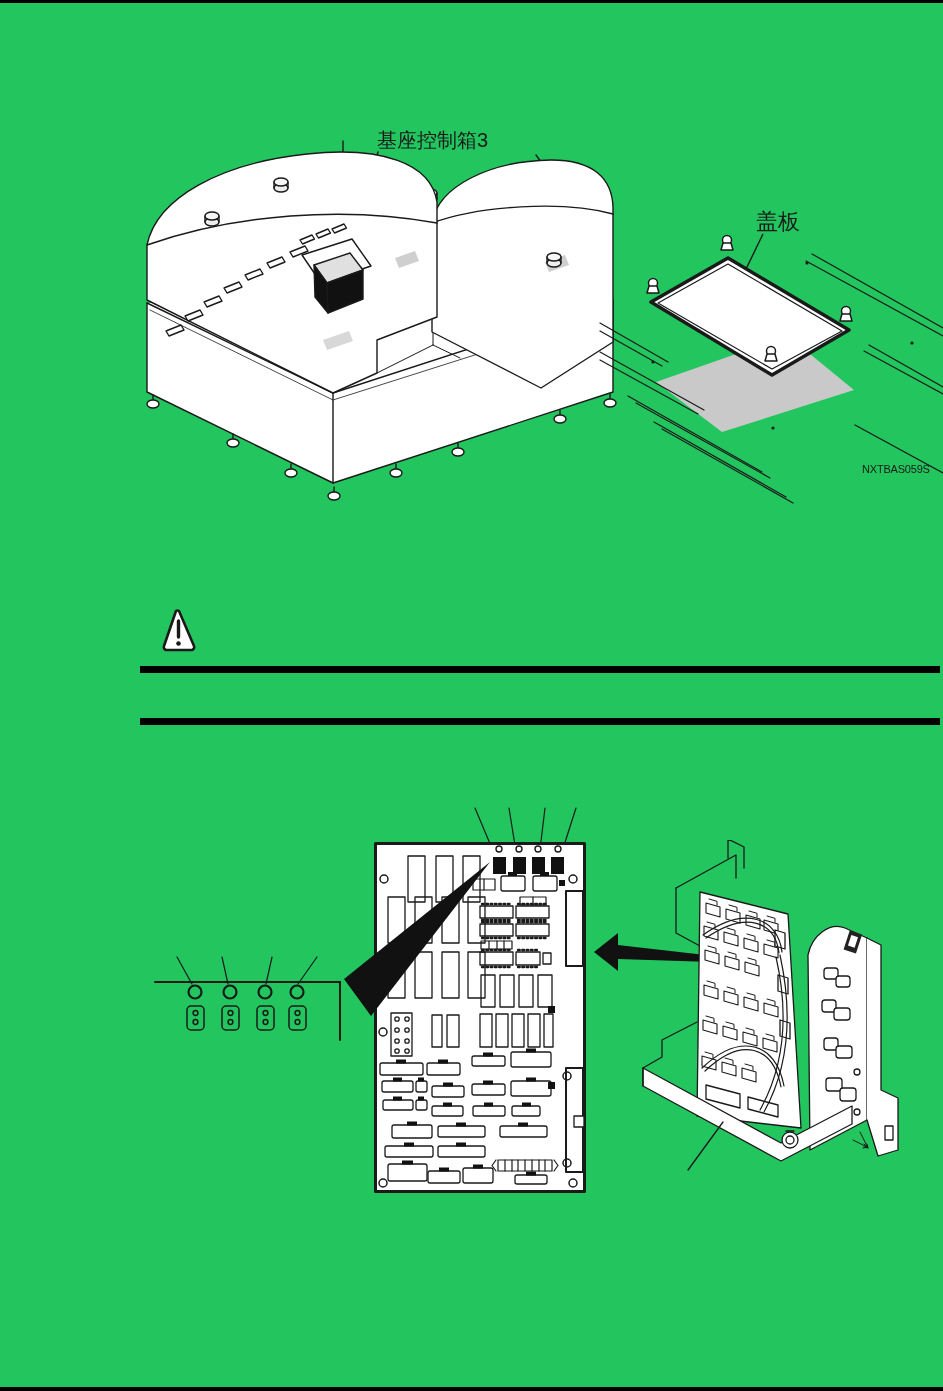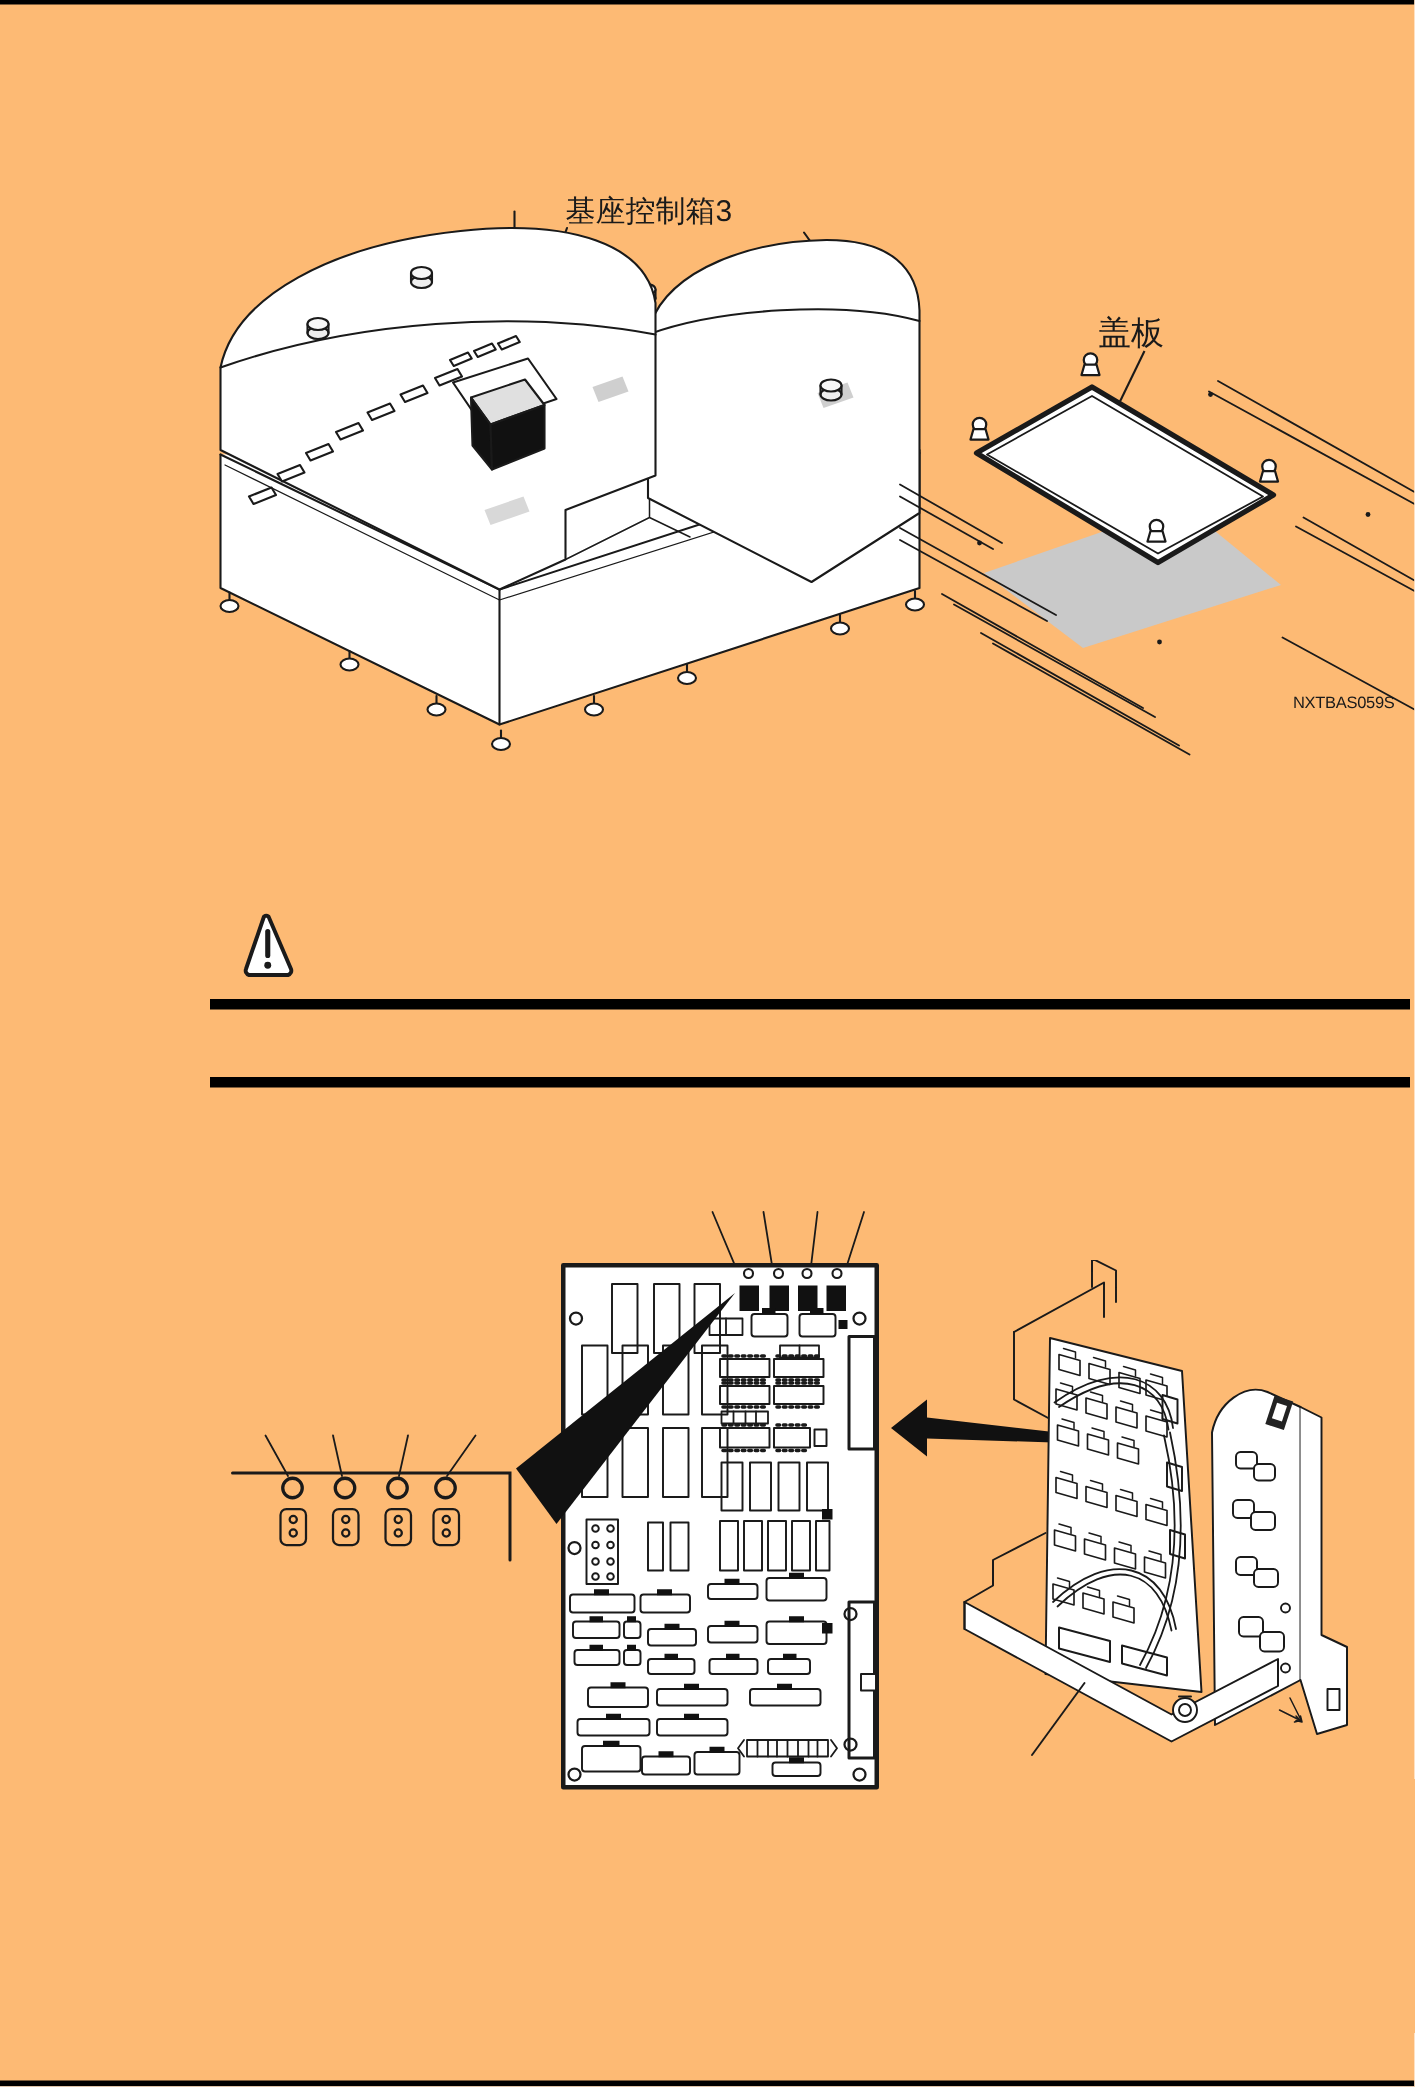--- a/index.html
+++ b/index.html
@@ -1,17 +1,17 @@
 <!DOCTYPE html>
 <html><head>
 <meta charset="utf-8">
 <style>
   html,body{margin:0;padding:0;background:#ffffff;}
   #page{
-    position:relative;width:943px;height:1391px;background:#fdba74;
+    position:relative;width:943px;height:1391px;background:#22c55e;
     font-family:"Liberation Sans", sans-serif;color:#1a1a1a;overflow:hidden;
   }
   .abs{position:absolute;}
   .rule{background:#000000;}
   .cjk-label{white-space:nowrap;color:#1a1a1a;}
   .fig-code{font-weight:normal;font-size:11px;letter-spacing:-0.2px;font-family:"Liberation Sans",sans-serif;}
   svg{display:block;}
 </style>
 </head>
 <body>
@@ -174,21 +174,21 @@
         </g>
       <g>
           <circle cx="771" cy="351" r="4.5"></circle>
           <path d="M767,354 L765,361 L777,361 L775,354 Z"></path>
         </g>
     </g>
 
     <line x1="763" y1="234" x2="746" y2="269" stroke="#1a1a1a" stroke-width="1.4"></line>
   </svg>
 
-  <div class="abs cjk-label" style="left:732px;top:207px;font-size:22px;">盖板</div>
+  <div class="abs cjk-label" style="left:756px;top:207px;font-size:22px;">盖板</div>
 
   <div class="abs fig-code" style="left:862px;top:463px;">NXTBAS059S</div>
 
   <svg class="abs" style="left:158px;top:604px;" width="44" height="52" viewBox="0 0 44 52">
     <path d="M20,7 L35,42 A3,3 0 0 1 33,46 L7,46 A3,3 0 0 1 5,42 L17,7 A2.6,2.6 0 0 1 20,7 Z" transform="translate(1,0)" fill="#ffffff" stroke="#1a1a1a" stroke-width="2.6" stroke-linejoin="round"></path>
     <line x1="20.5" y1="17" x2="20.5" y2="33" stroke="#1a1a1a" stroke-width="3.4" stroke-linecap="round"></line>
     <circle cx="20.5" cy="39.5" r="2.3" fill="#1a1a1a"></circle>
   </svg>
 
   <div class="abs rule" style="left:140px;top:666px;width:800px;height:7px;"></div>

